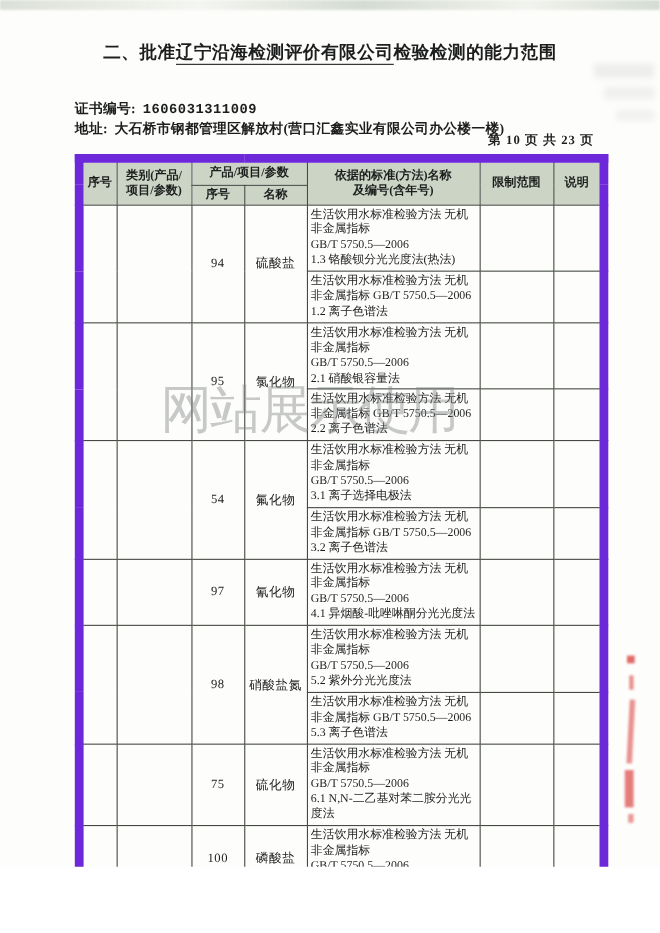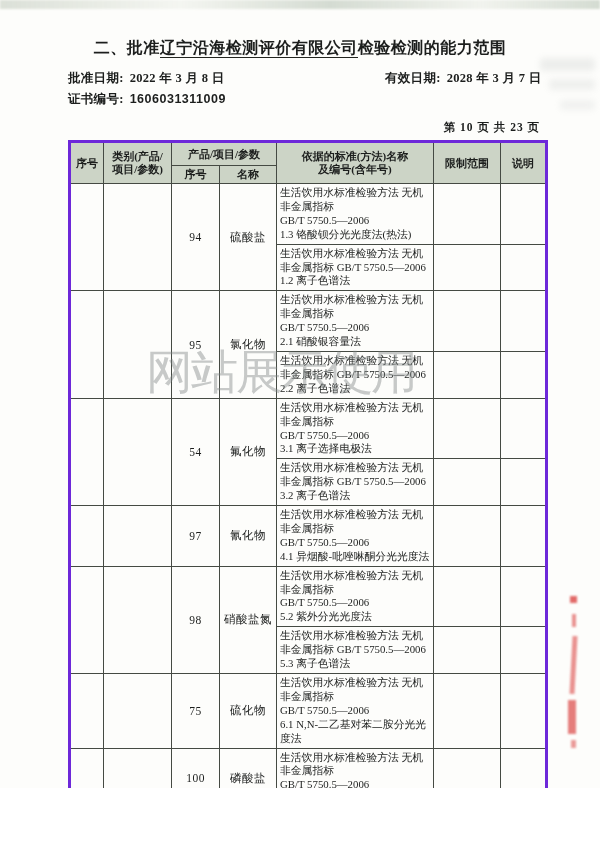--- a/index.html
+++ b/index.html
@@ -37,32 +37,32 @@
   .u-line{border-bottom:1.5px solid #22241f;padding-bottom:1px;}
   .info-line{
     position:absolute;left:68px;
     font-size:12.5px;font-weight:bold;letter-spacing:.3px;
     white-space:nowrap;
   }
   .info-line .lbl{margin-right:6px;}
   .line-dates{top:70px;width:480px;}
   .valid-date{position:absolute;left:317px;top:0;}
   .line-cert{top:91px;}
-  .cert-val{font-family:Liberation Sans, sans-serif;letter-spacing:.5px;}
+  .cert-val{font-family:Liberation Mono, monospace;letter-spacing:.5px;}
   .line-addr{top:109px;}
   .page-indicator{
     position:absolute;top:120px;right:60px;
     font-size:11.5px;font-weight:bold;letter-spacing:1px;text-align:right;
   }
   table.cap{
     position:absolute;top:140px;left:68px;
     width:477px;
     border-collapse:collapse;
     table-layout:fixed;
-    border:3px solid #6d28d9;
+    border:8px solid #6d28d9;
   }
   table.cap th, table.cap td{
     border:1px solid var(--border);
     vertical-align:middle;
     overflow:hidden;
   }
   table.cap th{
     background:var(--header-bg);
     font-size:11px;font-weight:bold;
     text-align:center;
@@ -132,29 +132,28 @@
 </style>
 </head>
 <body>
 
 <div class="page">
 
   <div class="top-band"></div>
 
   <div class="doc-title"><span>二、批准</span><span class="u-line">辽宁沿海检测评价有限公司</span><span>检验检测的能力范围</span></div>
 
-  <div class="info-line line-dates">
-    <span class="lbl">批准日期:</span><span>2022 年 3 月 8 日</span>
-    <span class="valid-date"><span class="lbl">有效日期:</span><span>2028 年 3 月 7 日</span></span>
-  </div>
 
   <div class="info-line line-cert">
     <span class="lbl">证书编号:</span><span class="cert-val">1606031311009</span>
   </div>
 
+  <div class="info-line line-addr">
+    <span class="lbl">地址:</span><span>大石桥市钢都管理区解放村(营口汇鑫实业有限公司办公楼一楼)</span>
+  </div>
 
   <div class="page-indicator">第 10 页 共 23 页</div>
 
   <table class="cap">
     <colgroup>
       <col style="width:34px">
         <col style="width:68px">
         <col style="width:48px">
         <col style="width:57px">
         <col style="width:157px">

